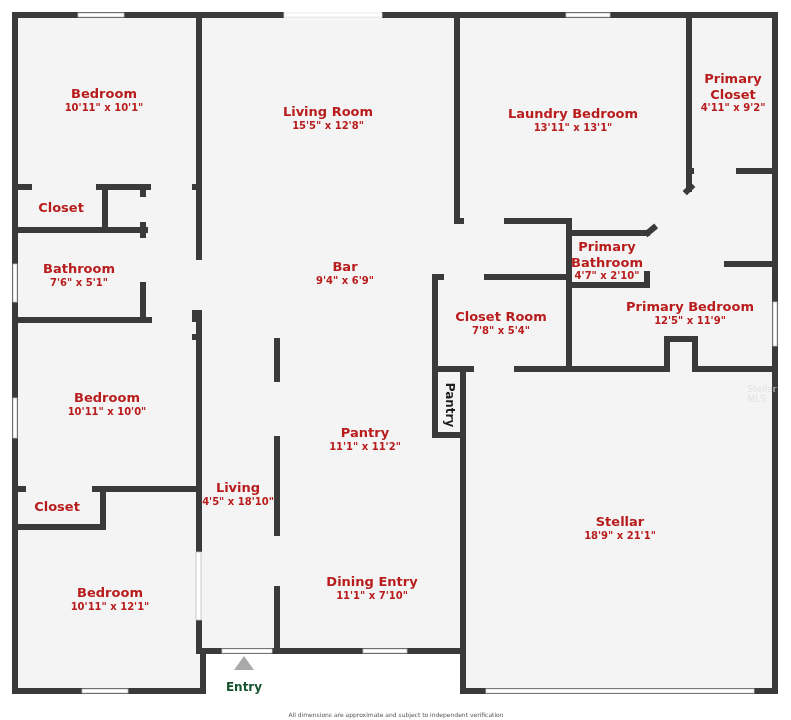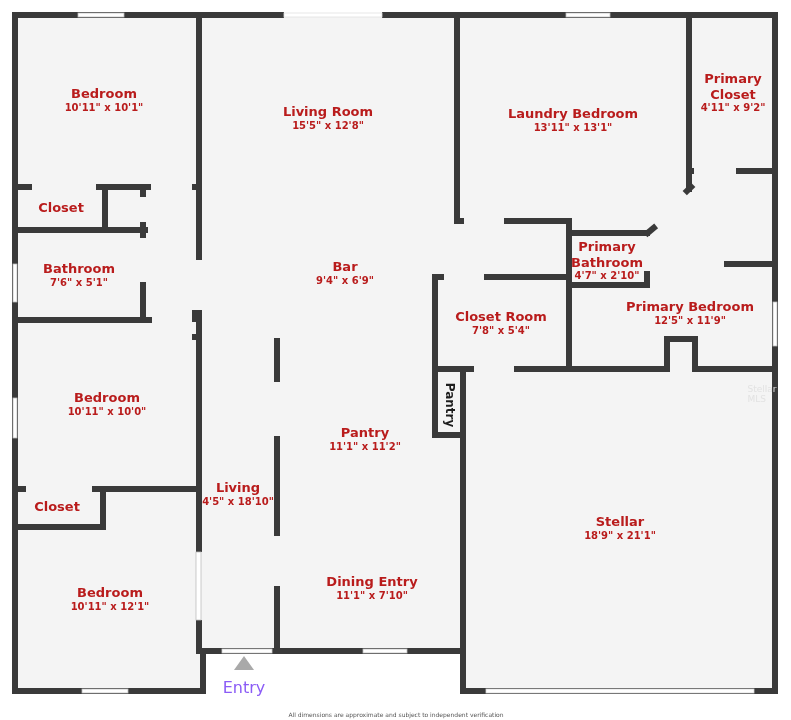--- a/index.html
+++ b/index.html
@@ -5,21 +5,21 @@
   html, body { margin:0; padding:0; background:#ffffff; }
   body { width:791px; height:720px; position:relative; overflow:hidden; font-family:"DejaVu Sans", sans-serif; }
   #plan { position:absolute; left:0; top:0; width:791px; height:720px; }
   .floor { fill:#f4f4f4; }
   .wall { fill:#3a3a3a; }
   .win { fill:#ffffff; stroke:#bdbdbd; stroke-width:0.8; }
   .label { position:absolute; text-align:center; color:#b91c1c; transform:translate(-50%,-50%); white-space:nowrap; line-height:1.2; }
   .label .name { font-weight:bold; font-size:13px; display:block; }
   .label .dim { font-weight:bold; font-size:10px; display:block; }
   .pantry { position:absolute; left:450px; top:405px; transform:translate(-50%,-50%) rotate(90deg); font-weight:bold; font-size:12px; color:#1e1e1e; }
-  .entry-label { position:absolute; left:244px; top:687px; transform:translate(-50%,-50%); font-weight:normal; font-size:16px; color:#8b5cf6; }
+  .entry-label { position:absolute; left:244px; top:687px; transform:translate(-50%,-50%); font-weight:bold; font-size:12px; color:#14532d; }
   .disclaimer { position:absolute; left:396px; top:714px; transform:translate(-50%,-50%); font-size:6px; color:#555; white-space:nowrap; }
   .watermark { position:absolute; left:762px; top:356px; transform:translate(-50%,-50%); font-size:9px; font-weight:normal; color:#e2e2e2;margin-top:38px; }
 </style>
 </head>
 <body>
 
 <svg id="plan" viewBox="0 0 791 720" xmlns="http://www.w3.org/2000/svg">
 
   <g>
     <rect class="floor" x="13" y="13" width="765" height="640"></rect>

